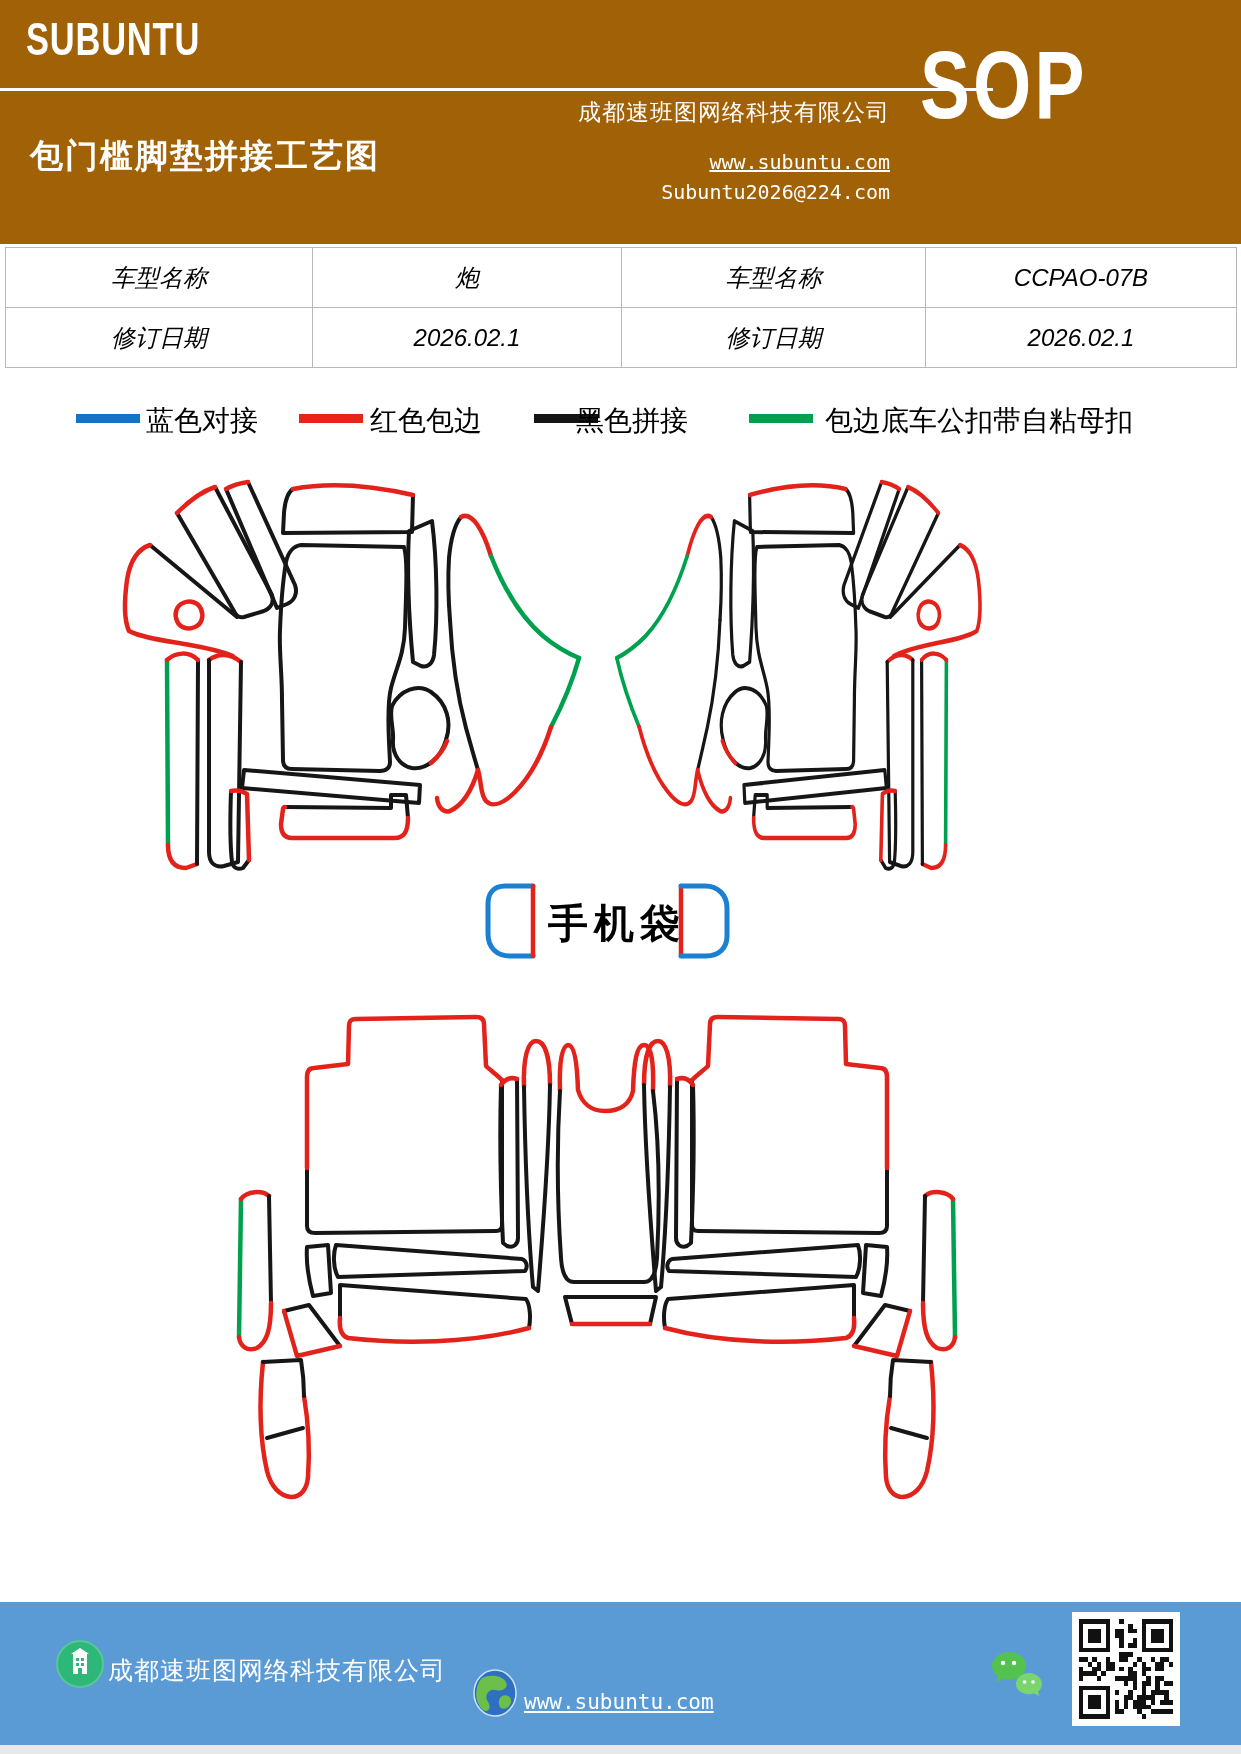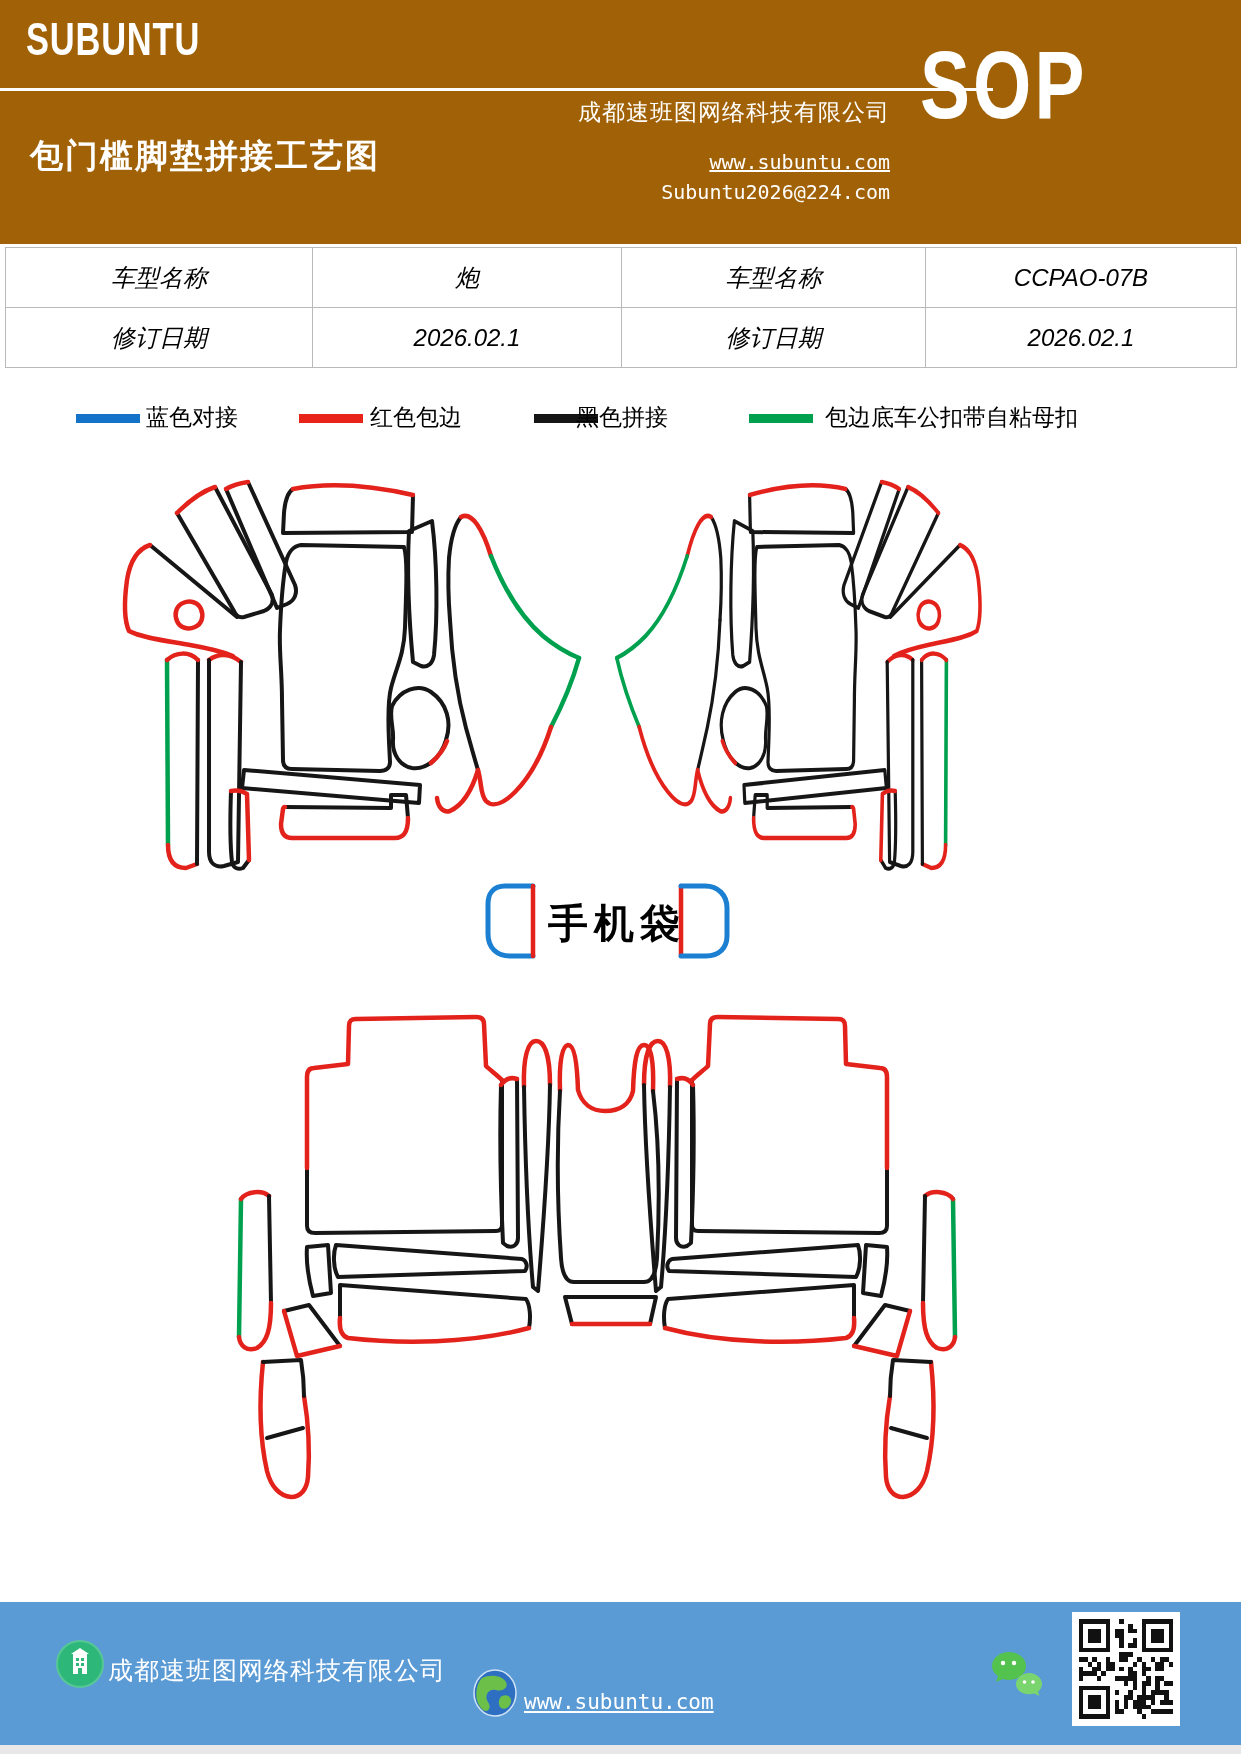--- a/index.html
+++ b/index.html
@@ -18,21 +18,21 @@
             text-decoration:underline;color:#fff;}
   .hdr-mail{position:absolute;right:351px;top:180px;font-size:20px;font-family:"DejaVu Sans Mono",monospace;}
   .sop{position:absolute;left:920px;top:30px;font-size:96px;font-weight:800;letter-spacing:4px;
        transform:scaleX(.78);transform-origin:left top;}
   
   table.info{position:absolute;left:5px;top:247px;width:1231px;border-collapse:collapse;table-layout:fixed;font-style:italic;}
   table.info td{border:1px solid #b9b9b9;height:57px;text-align:center;font-size:24px;color:#000;}
   
   .legend{position:absolute;left:0;top:402px;width:1241px;height:34px;}
   .swatch{position:absolute;height:9px;top:12px;}
-  .legend-label{position:absolute;top:0;font-size:23px;color:#000;white-space:nowrap;}
+  .legend-label{position:absolute;top:0;font-size:28px;color:#000;white-space:nowrap;}
   
   svg.draw{position:absolute;left:0;top:0;width:1241px;height:1754px;}
   .k{fill:none;stroke:#161616;stroke-width:4;stroke-linecap:round;stroke-linejoin:round;}
   .r{fill:none;stroke:#e3231b;stroke-width:4.5;stroke-linecap:round;stroke-linejoin:round;}
   .g{fill:none;stroke:#00a14e;stroke-width:4.5;stroke-linecap:round;stroke-linejoin:round;}
   .b{fill:none;stroke:#1b80d2;stroke-width:5;stroke-linecap:round;stroke-linejoin:round;}
   .phone-label{position:absolute;left:548px;top:896px;width:130px;font-size:40px;font-weight:600;
                color:#000;letter-spacing:6px;white-space:nowrap;}
   
   .footer{position:absolute;left:0;top:1602px;width:1241px;height:143px;background:#5b9bd5;color:#fff;}

